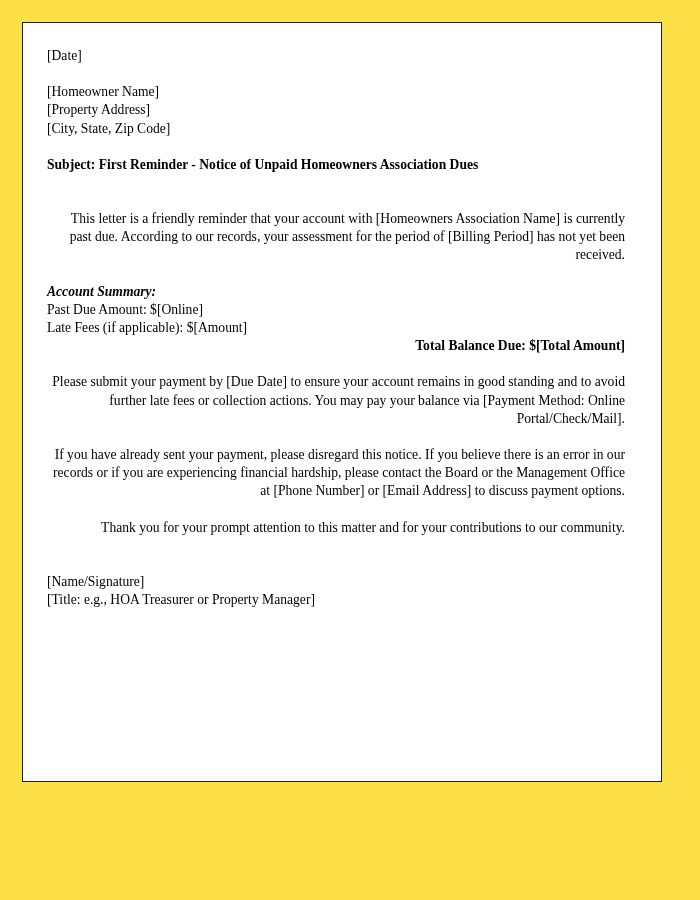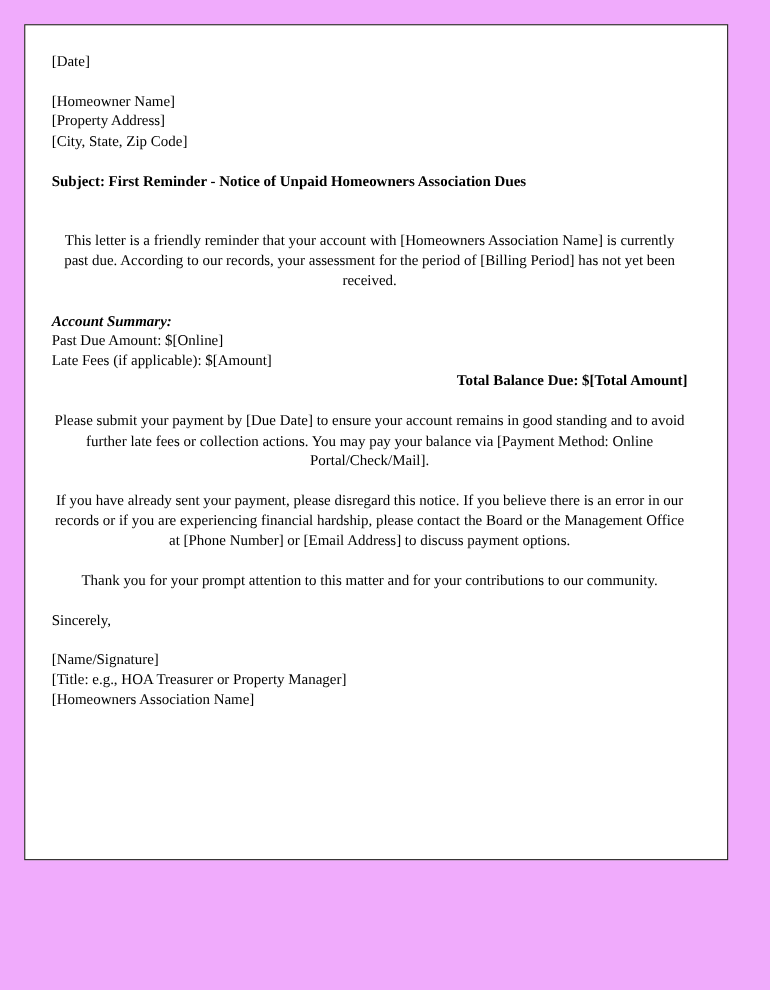--- a/index.html
+++ b/index.html
@@ -12,21 +12,21 @@
     width: 700px;
     height: 900px;
     font-family: "Liberation Serif", "DejaVu Serif", serif;
     color: #000000;
     -webkit-font-smoothing: antialiased;
   }
   .page {
     position: relative;
     width: 700px;
     height: 900px;
-    background: #f0abfc;
+    background: #fde047;
     overflow: hidden;
   }
   .letter-frame {
     position: absolute;
     left: 22px;
     top: 22px;
     width: 640px;
     height: 760px;
     border: 1.5px solid #231f20;
     box-sizing: border-box;
@@ -37,21 +37,21 @@
     font-size: 13.6px;
     line-height: 18.2px;
   }
   .gap-sm { height: 18px; }
   .line {
     margin: 0;
     white-space: pre-wrap;
   }
   .para {
     margin: 0;
-    text-align: center;
+    text-align: right;
   }
   .subject {
     font-weight: bold;
     margin: 0;
   }
   .summary-head {
     font-weight: bold;
     margin: 0;
     font-style: italic;
   }
@@ -105,25 +105,23 @@
       <div class="gap-sm"></div>
 
       <p class="para">If you have already sent your payment, please disregard this notice. If you believe there is an error in our records or if you are experiencing financial hardship, please contact the Board or the Management Office at [Phone Number] or [Email Address] to discuss payment options.</p>
 
       <div class="gap-sm"></div>
 
       <p class="para">Thank you for your prompt attention to this matter and for your contributions to our community.</p>
 
       <div class="gap-sm"></div>
 
-      <p class="line">Sincerely,</p>
 
       <div class="gap-sm"></div>
 
       <div>
         <p class="line">[Name/Signature]</p>
         <p class="line">[Title: e.g., HOA Treasurer or Property Manager]</p>
-        <p class="line">[Homeowners Association Name]</p>
       </div>
 
     </div>
   </div>
 </div>
 
 </body></html>

